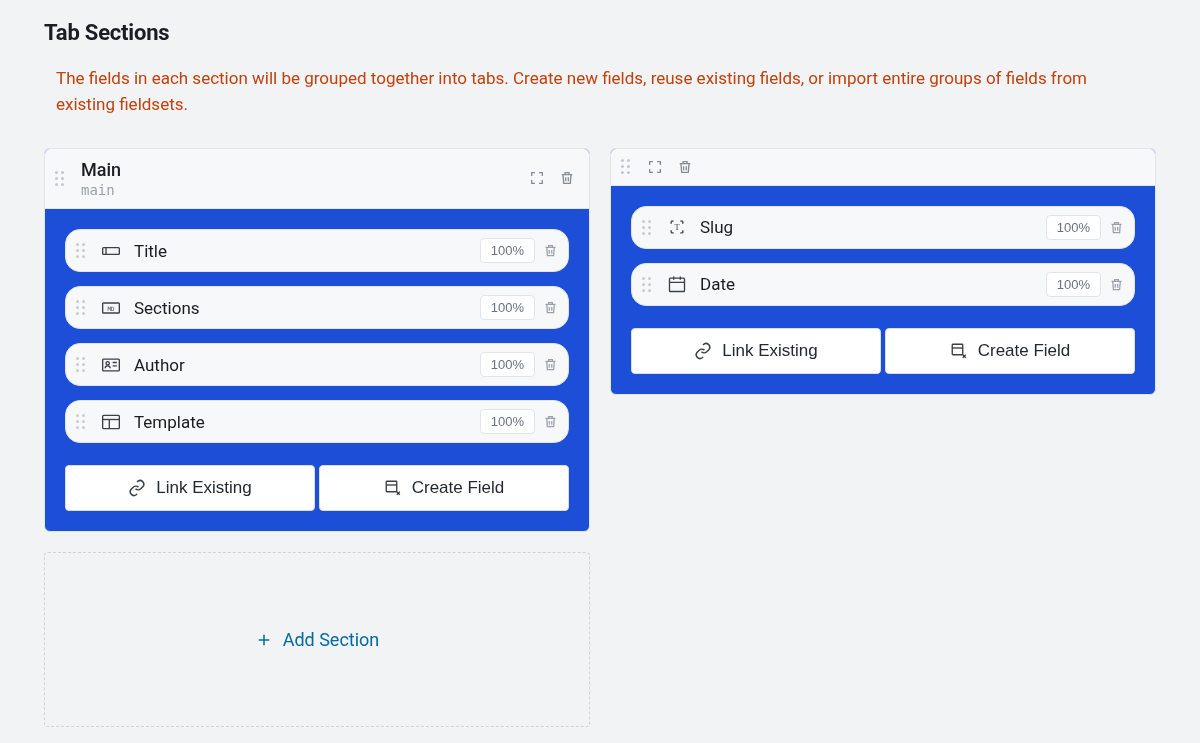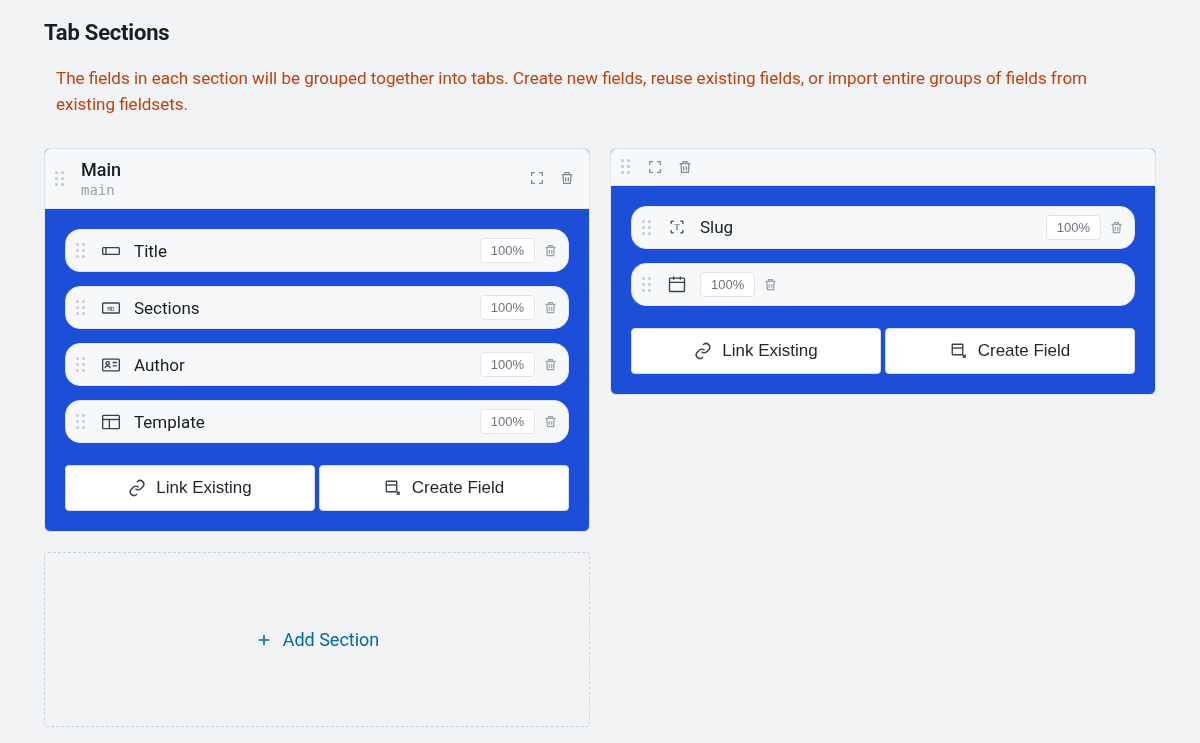--- a/index.html
+++ b/index.html
@@ -402,20 +402,21 @@
                 <span></span>
                 <span></span>
                 <span></span>
               </div>
             <span class="field-type-icon">
               <svg width="20" height="20" viewBox="0 0 24 24" fill="none" stroke="currentColor" stroke-width="1.6">
                   <rect x="3" y="5" width="18" height="16" rx="1"></rect>
                   <path d="M3 10h18M8 3v4M16 3v4"></path>
                 </svg>
             </span>
+            <span class="field-name-txt">Date</span>
             <span class="width-badge">100%</span>
             <button class="icon-btn field-delete">
               <svg width="15" height="15" viewBox="0 0 24 24" fill="none" stroke="currentColor" stroke-width="2">
                   <path d="M4 7h16M9 7V4h6v3M6 7l1 13h10l1-13M10 11v6M14 11v6"></path>
                 </svg>
             </button>
           </div>
 
           <div class="button-row">
             <button class="btn">

